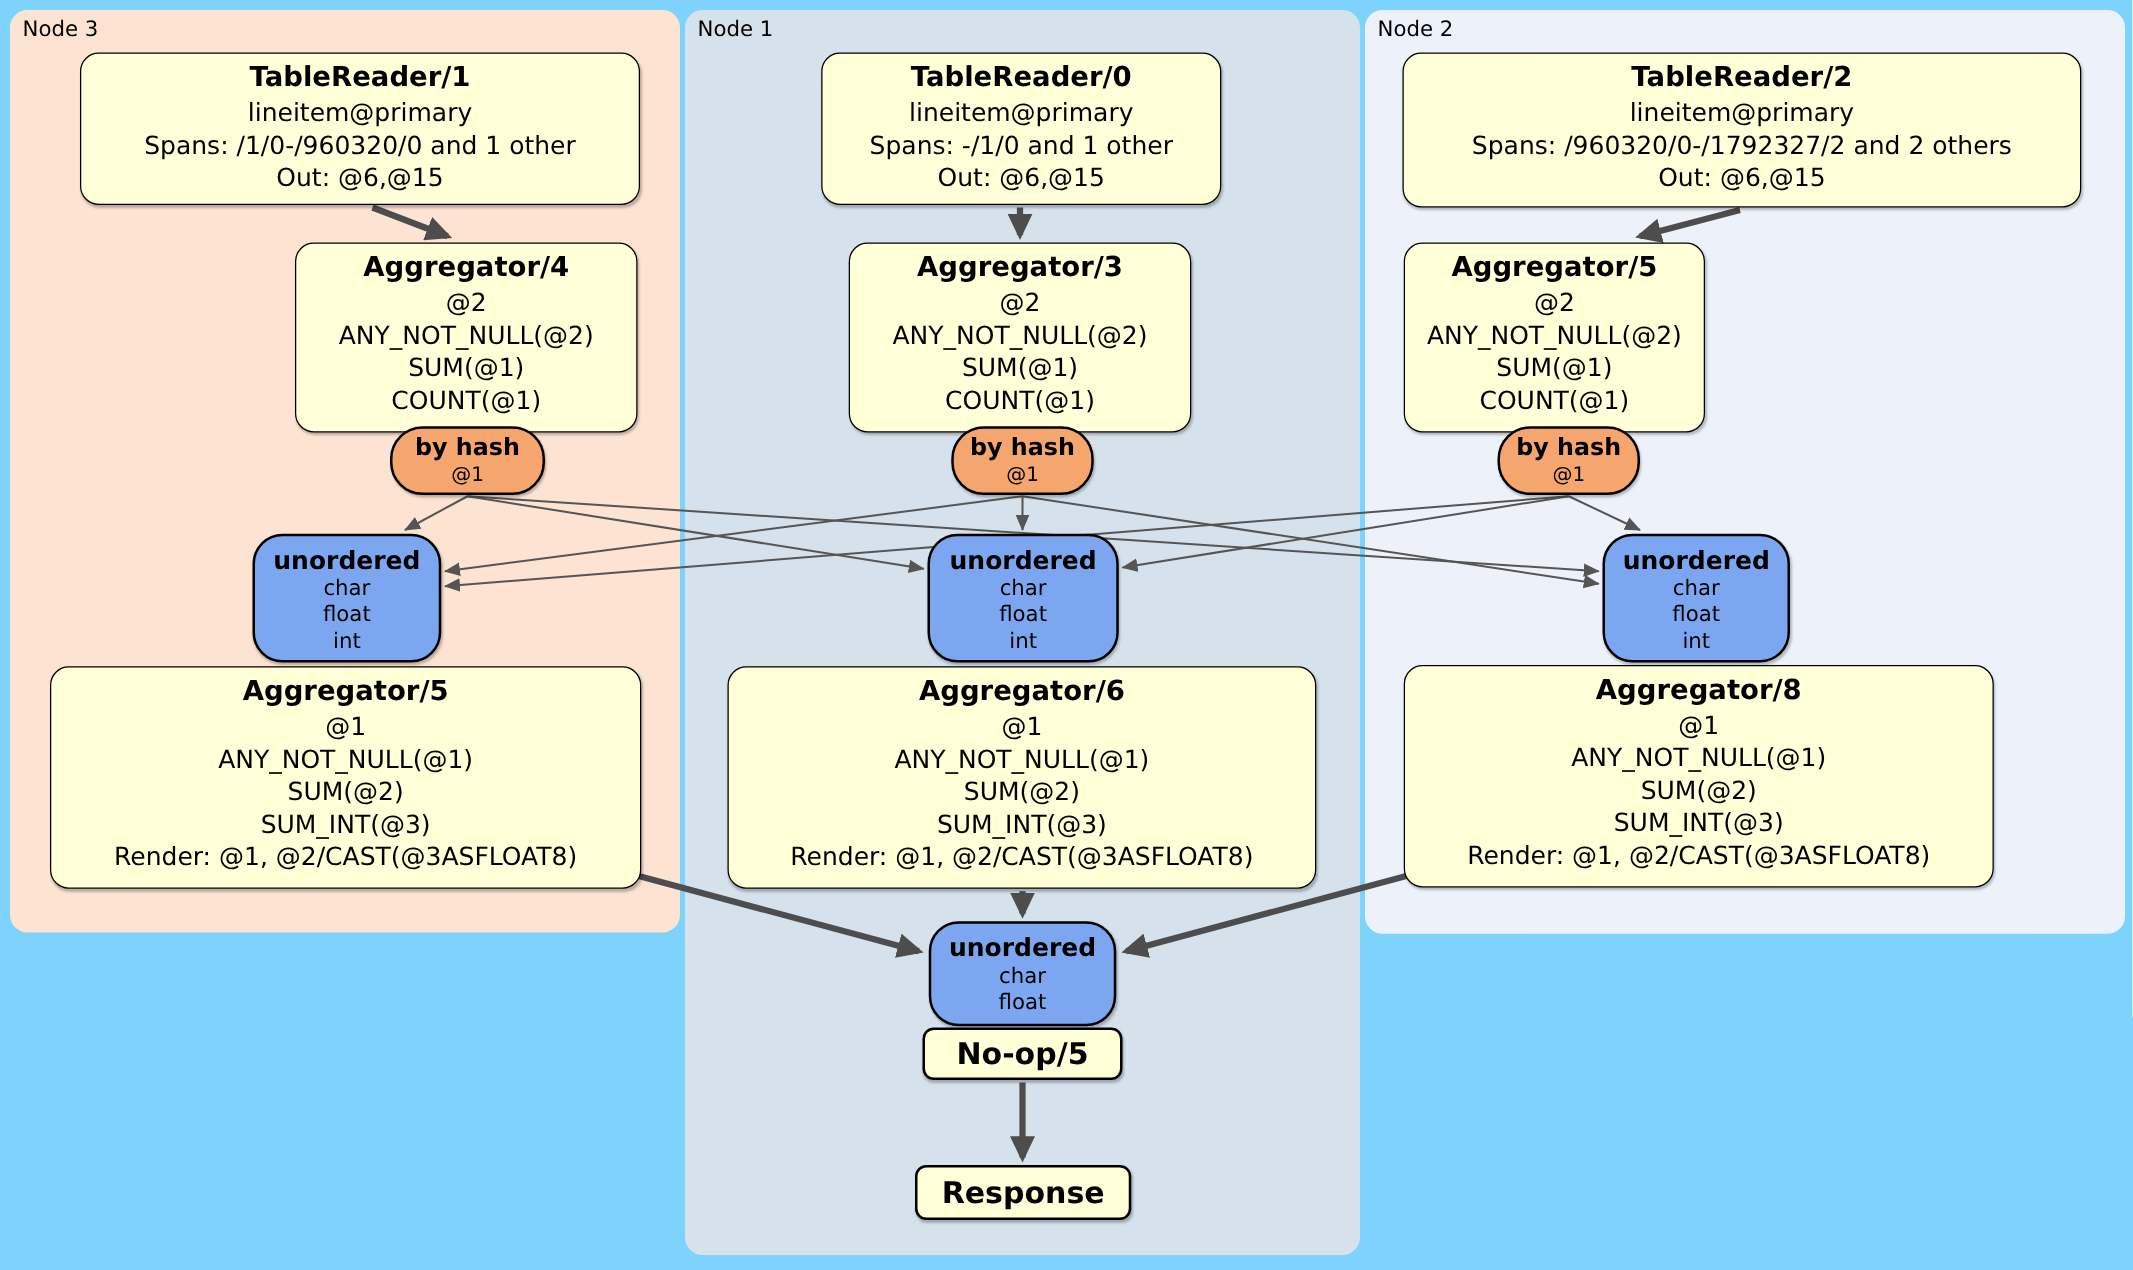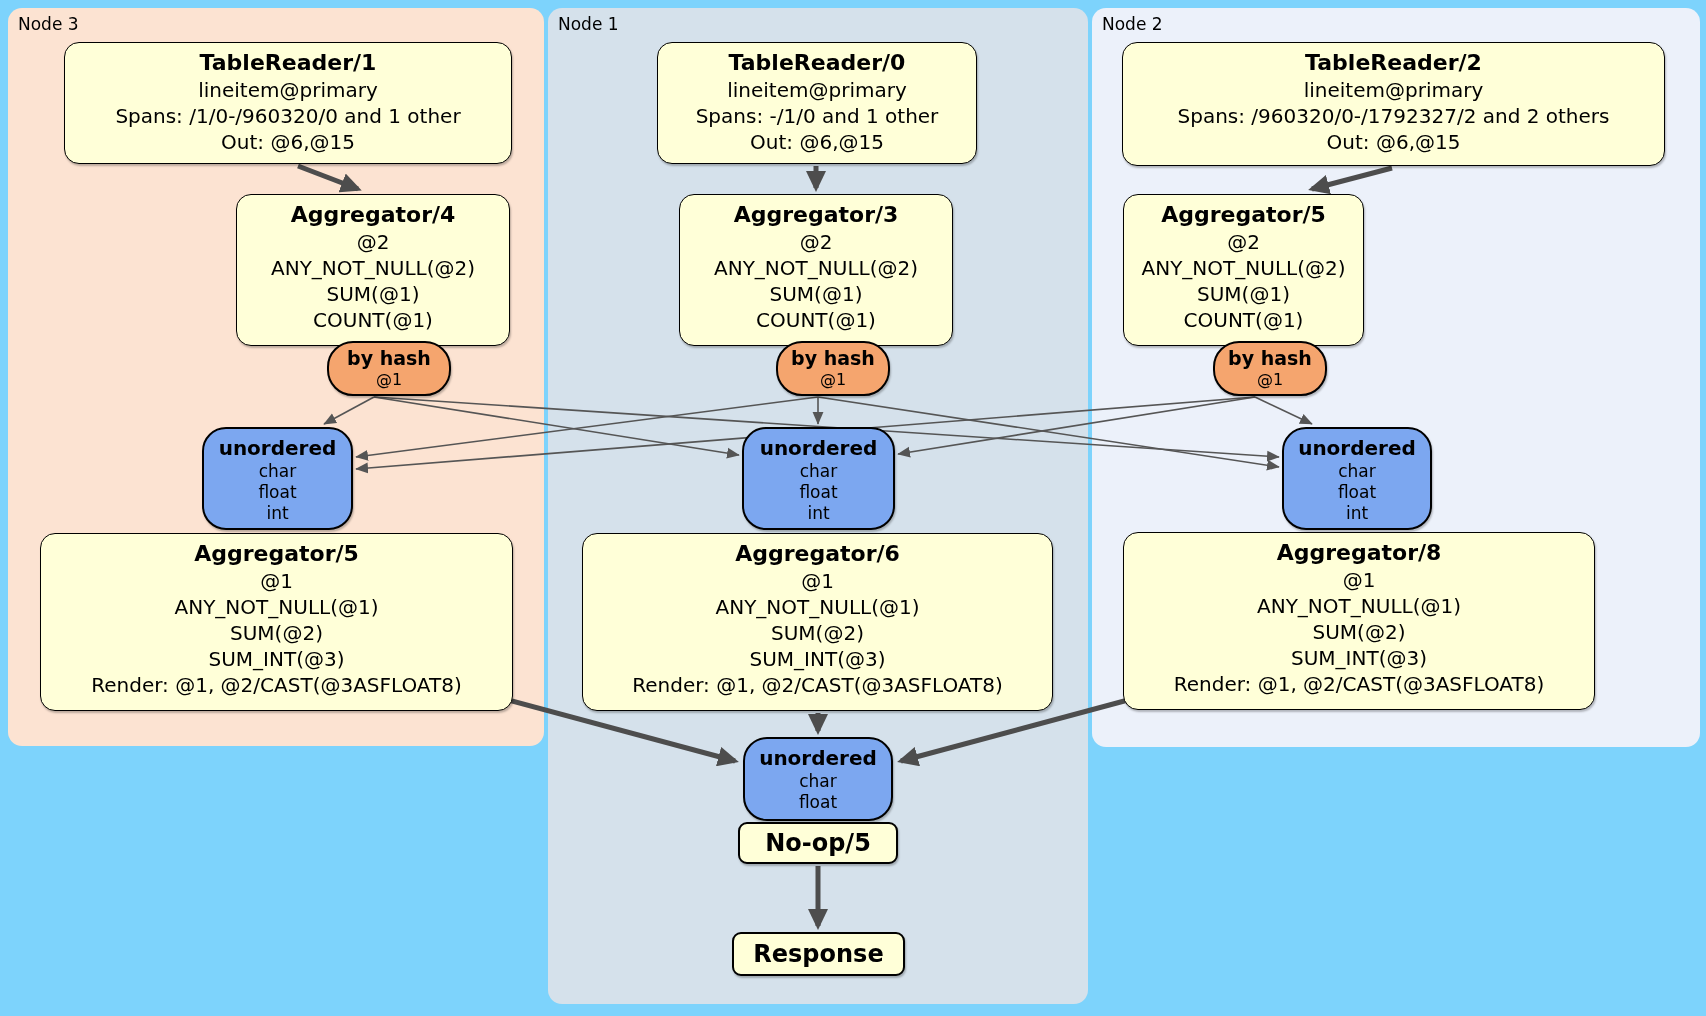--- a/index.html
+++ b/index.html
@@ -15,21 +15,21 @@
   svg.edges{position:absolute;left:0;top:0;z-index:1;}
   .edge-thick{stroke:var(--edge-thick,#4d4d4d);stroke-width:5;fill:none;}
   .edge-thin{stroke:var(--edge-thin,#555555);stroke-width:1.6;fill:none;}
   #arrow-thick path{fill:var(--edge-thick,#4d4d4d);}
   #arrow-thin path{fill:var(--edge-thin,#555555);}
   .box{position:absolute;z-index:2;box-sizing:border-box;text-align:center;
        box-shadow:1px 2px 2px rgba(0,0,0,0.25);}
   .proc{background:var(--processor-fill,#ffffd8);border:1.6px solid #000;border-radius:15px;padding-top:5px;}
   .proc-title{font-size:22px;font-weight:bold;line-height:29px;}
   .proc-line{font-size:20px;line-height:26px;}
-  .router{background:var(--router-fill,#f5a56e);border:2px solid #000;border-radius:26px;padding-top:4px;margin-left:15px;}
+  .router{background:var(--router-fill,#f5a56e);border:2px solid #000;border-radius:26px;padding-top:4px;}
   .router-title{font-size:19px;font-weight:bold;line-height:23px;}
   .router-line{font-size:16px;line-height:19px;}
   .sync{background:var(--sync-fill,#7ca7f0);border:2.2px solid #000;border-radius:24px;padding-top:7px;}
   .sync-title{font-size:20px;font-weight:bold;line-height:25px;}
   .sync-line{font-size:17px;line-height:21px;}
   .plain{background:var(--processor-fill,#ffffd8);border:2px solid #000;border-radius:9px;
          display:flex;align-items:center;justify-content:center;}
   .plain-title{font-size:24px;font-weight:bold;}
 </style>
 </head>

